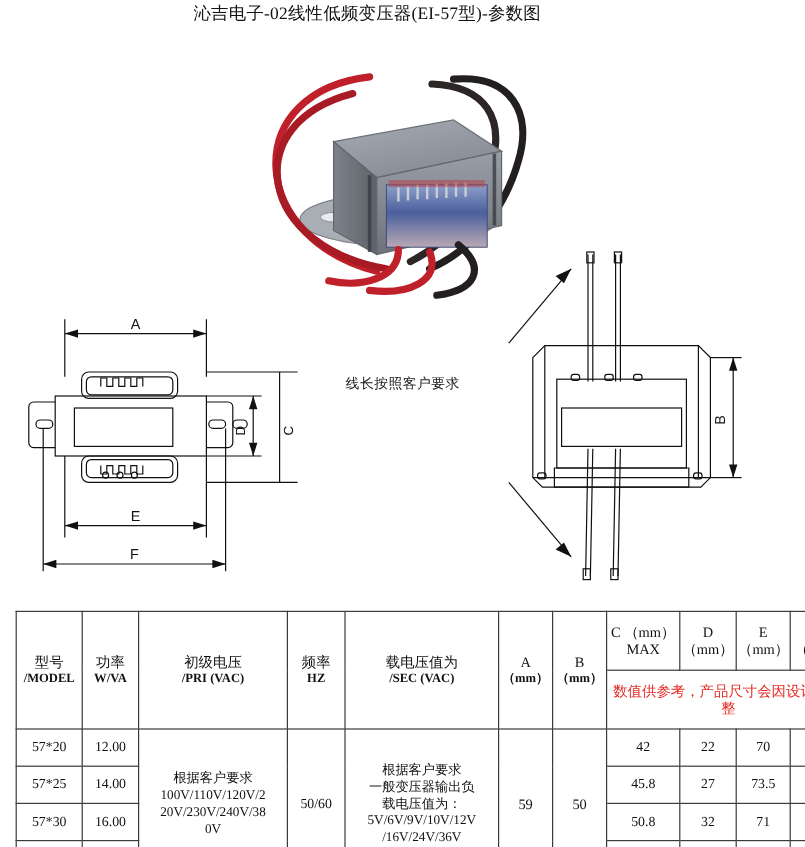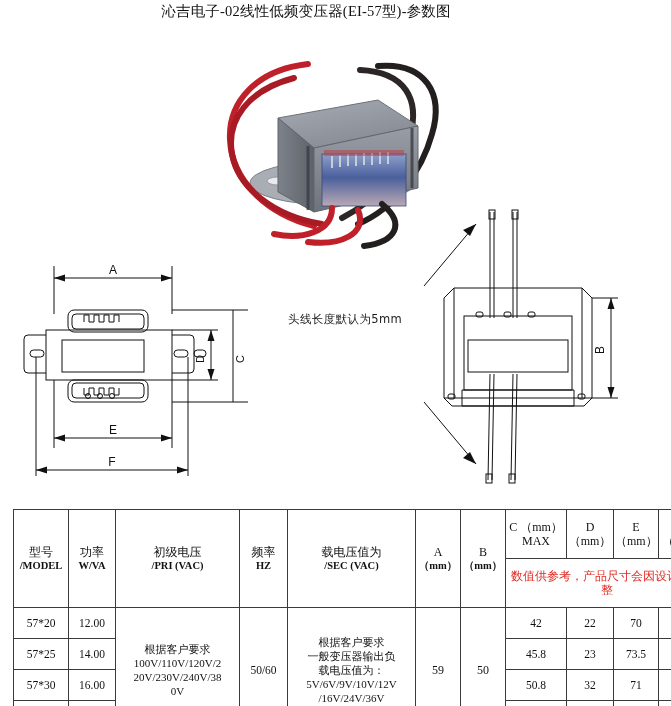--- a/index.html
+++ b/index.html
@@ -265,21 +265,21 @@
         <path d="M193 100 l-3.5 11 h7 Z"></path>
         <path d="M193 200 l-3.5 -11 h7 Z"></path>
         <path d="M58 26 l-13 6 l7 6 Z"></path>
         <path d="M58 266 l-13 -6 l7 -6 Z"></path>
       </g>
       <text x="0" y="0" transform="translate(186,152) rotate(-90)" font-family="Liberation Sans, sans-serif" font-size="12" fill="#111" text-anchor="middle">B</text>
     </svg>
   </div>
 
   <div class="notes">
-    <div>头线长度默认为5mm</div>
+    <div>线长按照客户要求</div>
   </div>
 
   <table id="spec-table">
     <colgroup>
       <col style="width:55px">
         <col style="width:47px">
         <col style="width:124px">
       <col style="width:48px">
         <col style="width:128px">
         <col style="width:45px">
@@ -350,21 +350,21 @@
         <td rowspan="4" class="ab-cell">50</td>
         <td class="num-cell">42</td>
         <td class="num-cell">22</td>
         <td class="num-cell">70</td>
         <td class="num-cell">85</td>
       </tr>
       <tr class="body-row">
         <td class="model-cell">57*25</td>
         <td class="num-cell">14.00</td>
         <td class="num-cell">45.8</td>
-        <td class="num-cell">23</td>
+        <td class="num-cell">27</td>
         <td class="num-cell">73.5</td>
         <td class="num-cell">85.5</td>
       </tr>
       <tr class="body-row">
         <td class="model-cell">57*30</td>
         <td class="num-cell">16.00</td>
         <td class="num-cell">50.8</td>
         <td class="num-cell">32</td>
         <td class="num-cell">71</td>
         <td class="num-cell">84</td>

